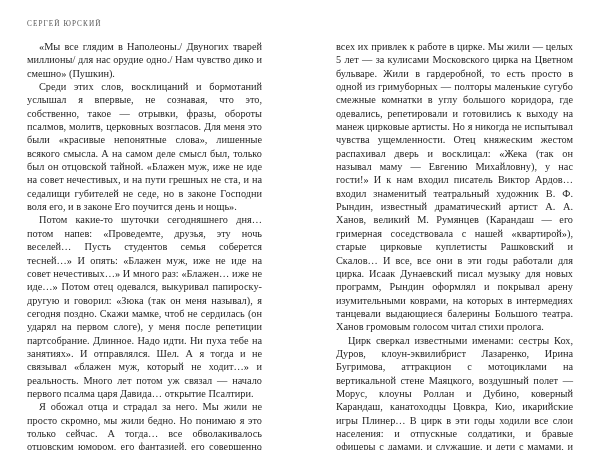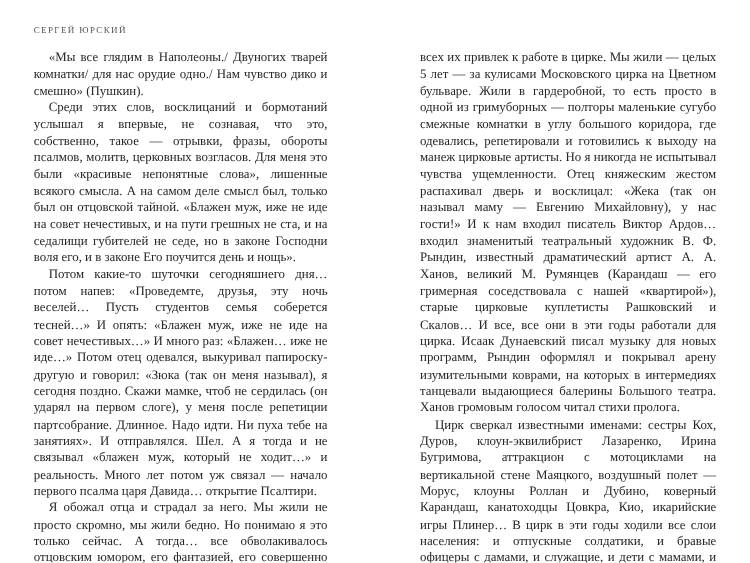--- a/index.html
+++ b/index.html
@@ -43,21 +43,21 @@
   }
   .page.left .folio { left: 27px; width: 235px; }
   .page.right .folio { left: 36px; width: 237px; }
 </style>
 </head>
 <body>
 
 <div class="page left">
   <div class="running-head">СЕРГЕЙ ЮРСКИЙ</div>
   <div class="text">
-    <p class="para">«Мы все глядим в Наполеоны./ Двуногих тварей комнатки/ для нас орудие одно./ Нам чувство дико и смешно» (Пушкин).</p>
+    <p class="para">«Мы все глядим в Наполеоны./ Двуногих тварей миллионы/ для нас орудие одно./ Нам чувство дико и смешно» (Пушкин).</p>
     <p class="para">Среди этих слов, восклицаний и бормотаний услышал я впервые, не сознавая, что это, собственно, такое — отрывки, фразы, обороты псалмов, молитв, церковных возгласов. Для меня это были «красивые непонятные слова», лишенные всякого смысла. А на самом деле смысл был, только был он отцовской тайной. «Блажен муж, иже не иде на совет нечестивых, и на пути грешных не ста, и на седалищи губителей не седе, но в законе Господни воля его, и в законе Его поучится день и нощь».</p>
     <p class="para">Потом какие-то шуточки сегодняшнего дня… потом напев: «Проведемте, друзья, эту ночь веселей… Пусть студентов семья соберется тесней…» И опять: «Блажен муж, иже не иде на совет нечестивых…» И много раз: «Блажен… иже не иде…» Потом отец одевался, выкуривал папироску-другую и говорил: «Зюка (так он меня называл), я сегодня поздно. Скажи мамке, чтоб не сердилась (он ударял на первом слоге), у меня после репетиции партсобрание. Длинное. Надо идти. Ни пуха тебе на занятиях». И отправлялся. Шел. А я тогда и не связывал «блажен муж, который не ходит…» и реальность. Много лет потом уж связал — начало первого псалма царя Давида… открытие Псалтири.</p>
     <p class="para">Я обожал отца и страдал за него. Мы жили не просто скромно, мы жили бедно. Но понимаю я это только сейчас. А тогда… все обволакивалось отцовским юмором, его фантазией, его совершенно аристократическим умением довольствоваться минимальным. У отца было много друзей в самых разных областях искусства. Он</p>
   </div>
   <div class="folio">14</div>
 </div>
 
 <div class="page right">
   <div class="text">
     <p class="para cont">всех их привлек к работе в цирке. Мы жили — целых 5 лет — за кулисами Московского цирка на Цветном бульваре. Жили в гардеробной, то есть просто в одной из гримуборных — полторы маленькие сугубо смежные комнатки в углу большого коридора, где одевались, репетировали и готовились к выходу на манеж цирковые артисты. Но я никогда не испытывал чувства ущемленности. Отец княжеским жестом распахивал дверь и восклицал: «Жека (так он называл маму — Евгению Михайловну), у нас гости!» И к нам входил писатель Виктор Ардов… входил знаменитый театральный художник В. Ф. Рындин, известный драматический артист А. А. Ханов, великий М. Румянцев (Карандаш — его гримерная соседствовала с нашей «квартирой»), старые цирковые куплетисты Рашковский и Скалов… И все, все они в эти годы работали для цирка. Исаак Дунаевский писал музыку для новых программ, Рындин оформлял и покрывал арену изумительными коврами, на которых в интермедиях танцевали выдающиеся балерины Большого театра. Ханов громовым голосом читал стихи пролога.</p>

